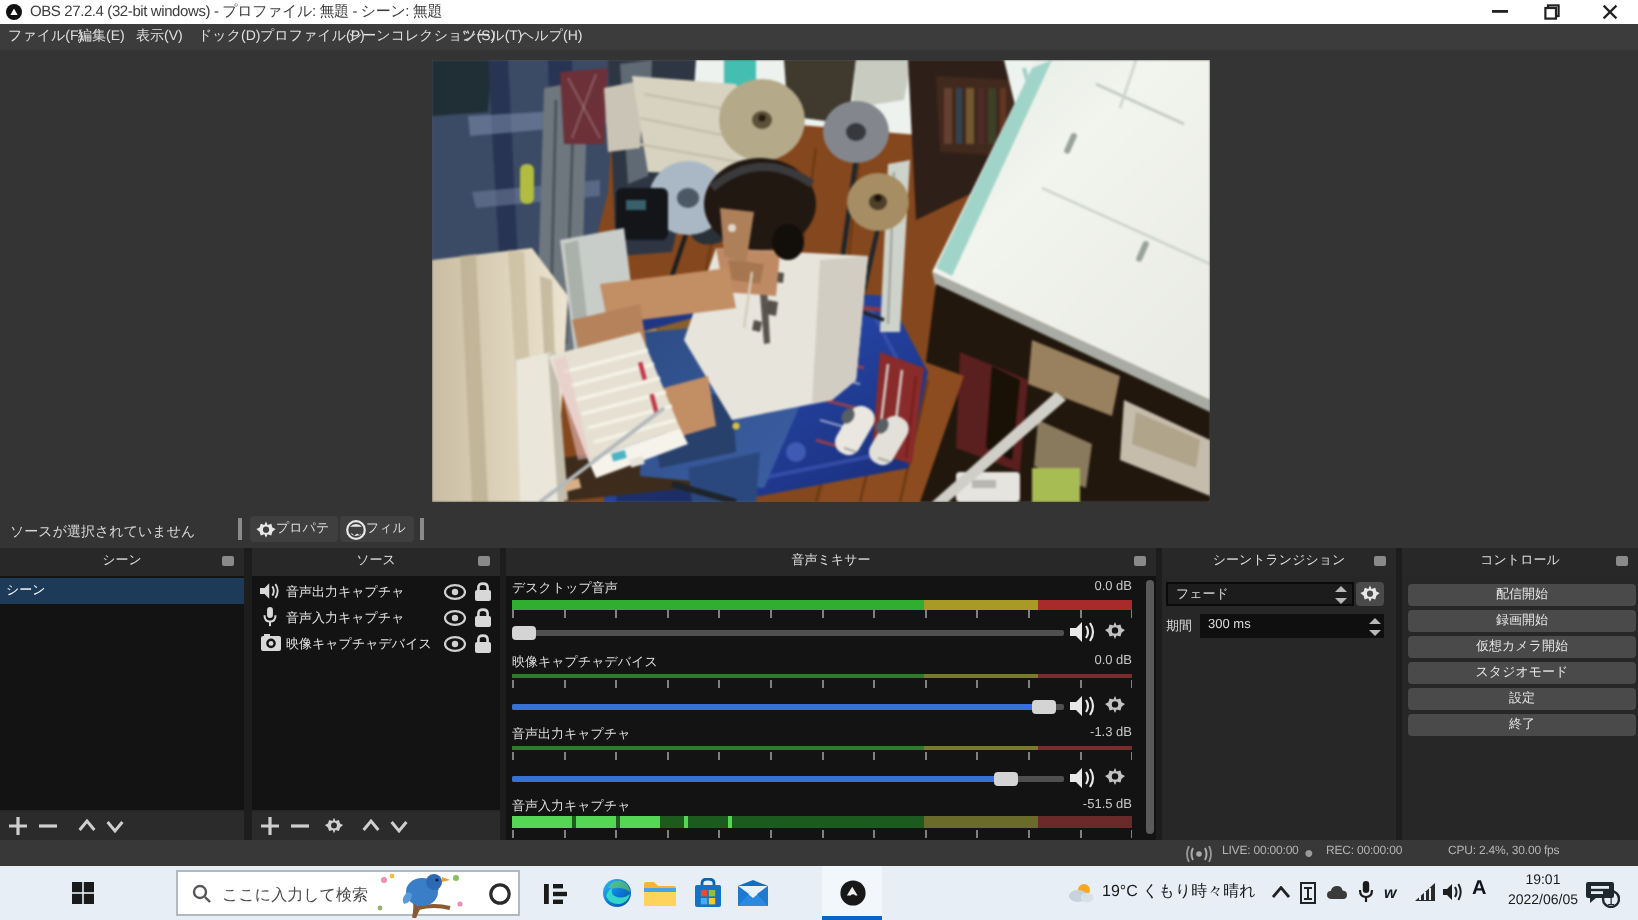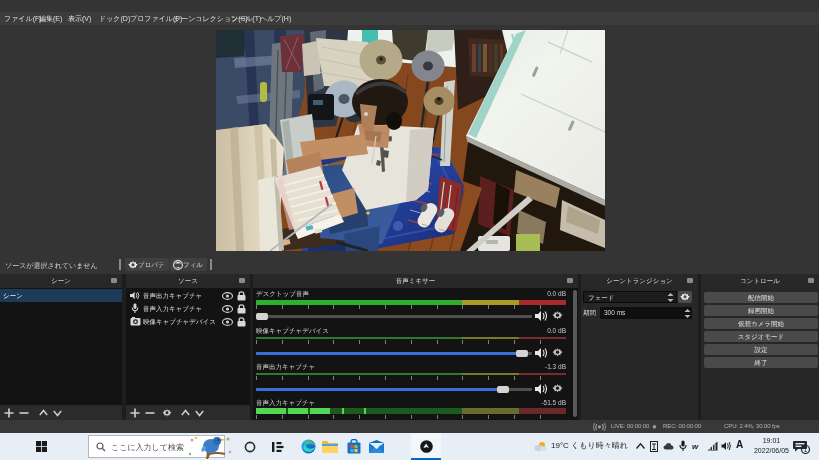--- a/index.html
+++ b/index.html
@@ -33,28 +33,45 @@
 .tick{position:absolute;height:4px;background-image:repeating-linear-gradient(90deg,#808080 0px,#808080 1px,transparent 1px,transparent 25.8px)}
 .slidertrack{position:absolute;height:3px;background:#4f4f4f;border-radius:1px}
 .sliderfill{position:absolute;height:3px;background:#3a6fd8;border-radius:1px}
 .sliderhandle{position:absolute;width:12px;height:7px;background:#d4d4d4;border-radius:2px}
 
 .cbtn{position:absolute;left:3px;width:114px;height:11px;background:#4a4a4a;border-radius:2px;color:#e6e6e6;font-size:6.5px;text-align:center;line-height:11px}
 
 #statusbar{left:0;top:420px;width:819px;height:13px;background:#383838;color:#b4b4b4;font-size:6px;line-height:13px;letter-spacing:-0.1px}
 
 #taskbar{left:0;top:433px;width:819px;height:27px;background:#e7eef6}
-#searchbox{left:88px;top:2px;width:137px;height:23px;background:#ffffff;border:1px solid #b0b8c0}
+#searchbox{left:88px;top:2px;width:172px;height:23px;background:#ffffff;border:1px solid #b0b8c0}
 #searchtext{left:22px;top:6px;font-size:8px;color:#4a4a4a;white-space:nowrap}
 .tray{position:absolute;font-size:9px;color:#1d1d1d}
 #clock{right:30px;top:3px;font-size:7px;color:#1a1a1a;text-align:center;line-height:10px}
 </style></head>
 <body>
 <div id="root">
 
+<div class="abs" id="titlebar">
+  <svg class="abs" style="left:3px;top:2px" width="8" height="8" viewBox="0 0 8 8">
+        <circle cx="4" cy="4" r="4" fill="#111"></circle>
+        <path d="M2.2 5.5 L4 2.2 L5.8 5.5 Z" fill="#fff"></path>
+      </svg>
+  <div class="abs" id="titletext">OBS 27.2.4 (32-bit windows) - プロファイル: 無題 - シーン: 無題</div>
+  <svg class="abs" style="left:746px;top:5px" width="8" height="2" viewBox="0 0 8 2">
+        <rect width="8" height="1.4" fill="#222"></rect>
+      </svg>
+  <svg class="abs" style="left:772px;top:2px" width="8" height="8" viewBox="0 0 8 8">
+        <rect x="2" y="0.7" width="5.3" height="5.3" fill="none" stroke="#222" stroke-width="1.1"></rect>
+        <rect x="0.7" y="2" width="5.3" height="5.3" fill="#fff" stroke="#222" stroke-width="1.1"></rect>
+      </svg>
+  <svg class="abs" style="left:801px;top:2px" width="8" height="8" viewBox="0 0 8 8">
+        <path d="M0.8,0.8 L7.2,7.2 M7.2,0.8 L0.8,7.2" stroke="#222" stroke-width="1.1"></path>
+      </svg>
+</div>
 
 <div class="abs" id="menubar">
   <span class="mi" style="left:4px">ファイル(F)</span>
   <span class="mi" style="left:39px">編集(E)</span>
   <span class="mi" style="left:68px">表示(V)</span>
   <span class="mi" style="left:99px">ドック(D)</span>
   <span class="mi" style="left:130px">プロファイル(P)</span>
   <span class="mi" style="left:174px">シーンコレクション(S)</span>
   <span class="mi" style="left:231px">ツール(T)</span>
   <span class="mi" style="left:260px">ヘルプ(H)</span>

